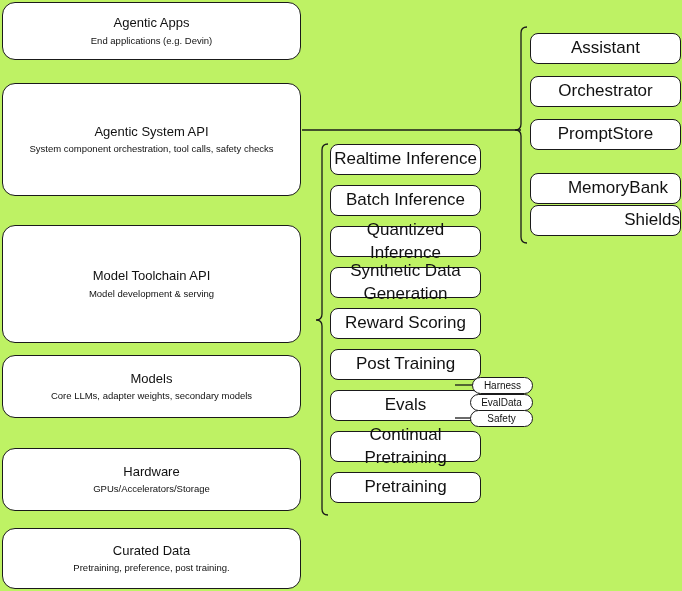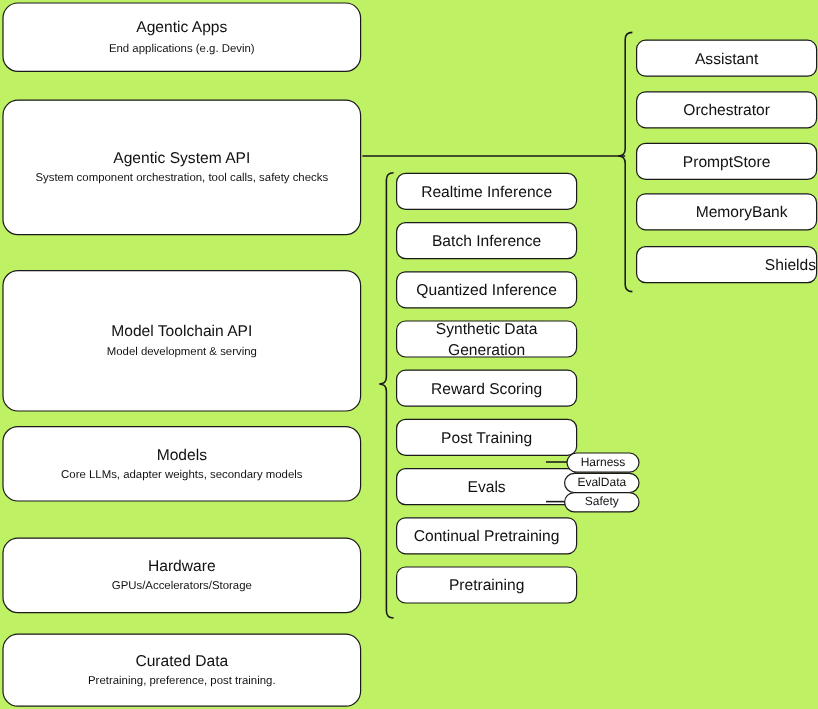--- a/index.html
+++ b/index.html
@@ -41,21 +41,21 @@
   .layer {
     border-radius: 13px;
     left: 2px;
     width: 299px;
   }
   
   .cap {
     border-radius: 8px;
     height: 31px;
   }
-  .cap .title { font-size: 13px; }
+  .cap .title { font-size: 17px; }
   .mid-cap { left: 330px; width: 151px; }
   .right-cap { left: 530px; width: 151px; }
   
   .pill {
     position: absolute;
     box-sizing: border-box;
     border: 1.4px solid #1a1a1a;
     background: #ffffff;
     border-radius: 999px;
     height: 17px;
@@ -157,20 +157,20 @@
 
   <div class="node cap right-cap" style="top:33px;">
     <div class="title">Assistant</div>
   </div>
   <div class="node cap right-cap" style="top:76px;">
     <div class="title">Orchestrator</div>
   </div>
   <div class="node cap right-cap" style="top:119px;">
     <div class="title">PromptStore</div>
   </div>
-  <div class="node cap right-cap" style="top:161px;padding-left:25px;">
+  <div class="node cap right-cap" style="top:173px;padding-left:25px;">
     <div class="title">MemoryBank</div>
   </div>
   <div class="node cap right-cap" style="top:205px;align-items:flex-end;">
     <div class="title">Shields</div>
   </div>
 
 </div>
 
 </body></html>

